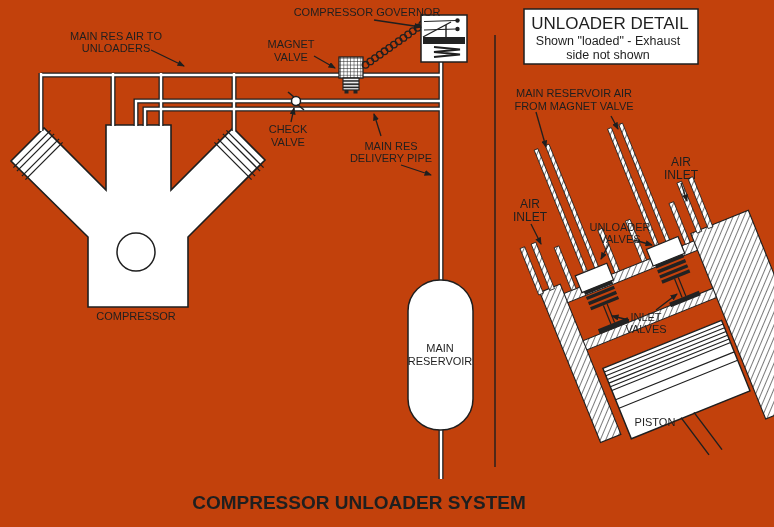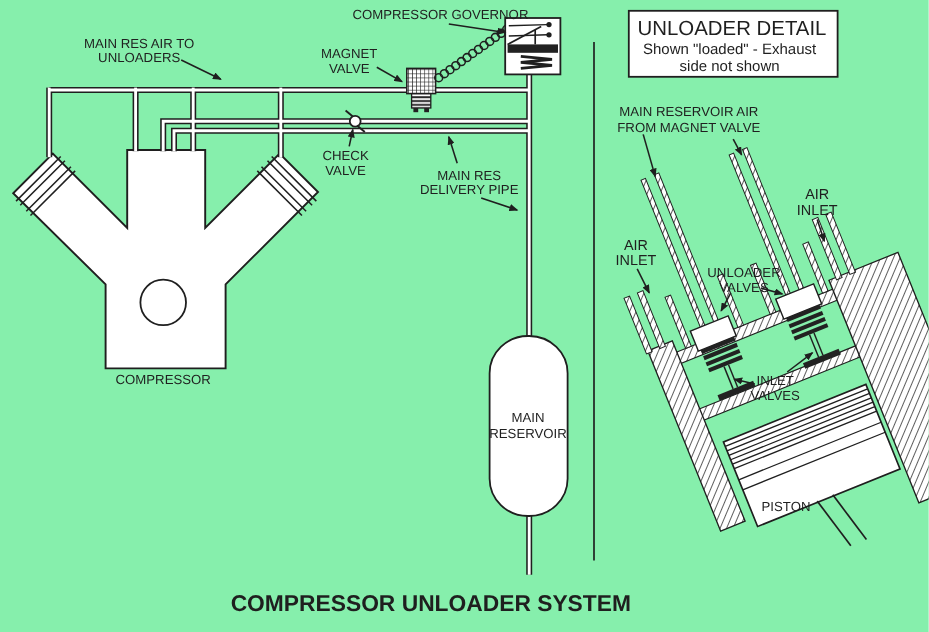--- a/index.html
+++ b/index.html
@@ -1,16 +1,16 @@
 <!DOCTYPE html>
 <html><head>
 <meta charset="utf-8">
 <style>
   html,body{margin:0;padding:0;background:#ffffff;}
-  #stage{width:774px;height:527px;position:relative;background:#86efac;overflow:hidden;
+  #stage{width:774px;height:527px;position:relative;background:#c2410c;overflow:hidden;
          font-family:"Liberation Sans",sans-serif;}
   svg text{font-family:"Liberation Sans",sans-serif;fill:#1f1f1f;}
   .lbl{font-size:11px;}
   .lbl2{font-size:12px;}
   .title{font-size:19px;font-weight:bold;}
   .boxtitle{font-size:17px;}
   .boxsub{font-size:12.5px;}
 </style>
 </head>
 <body>

